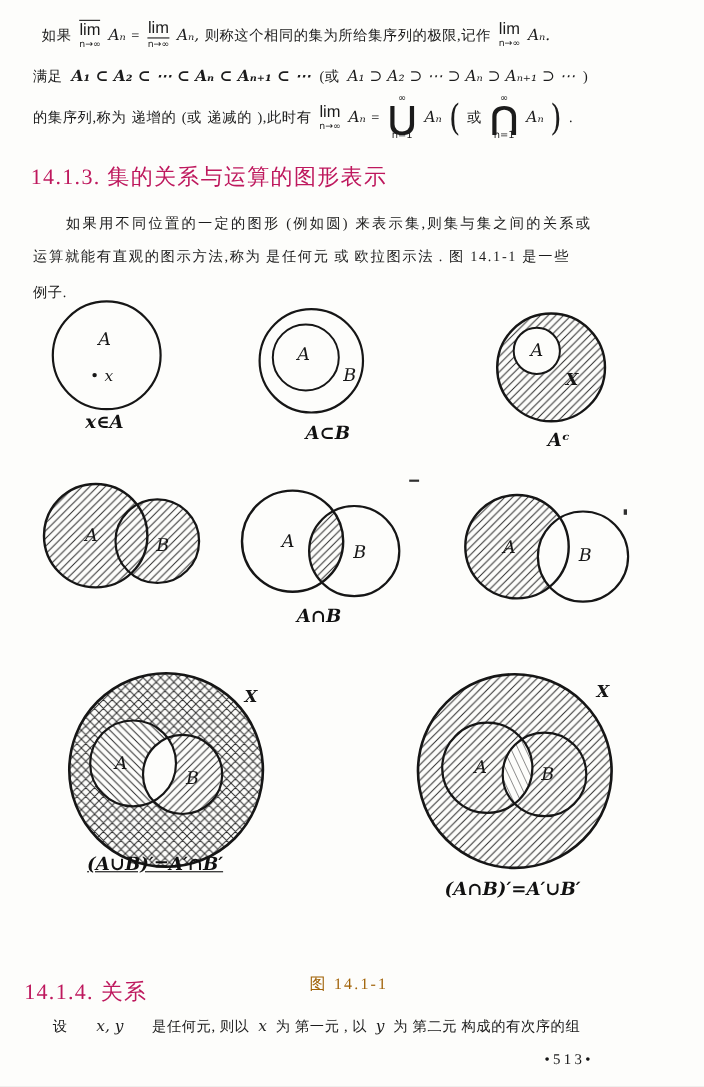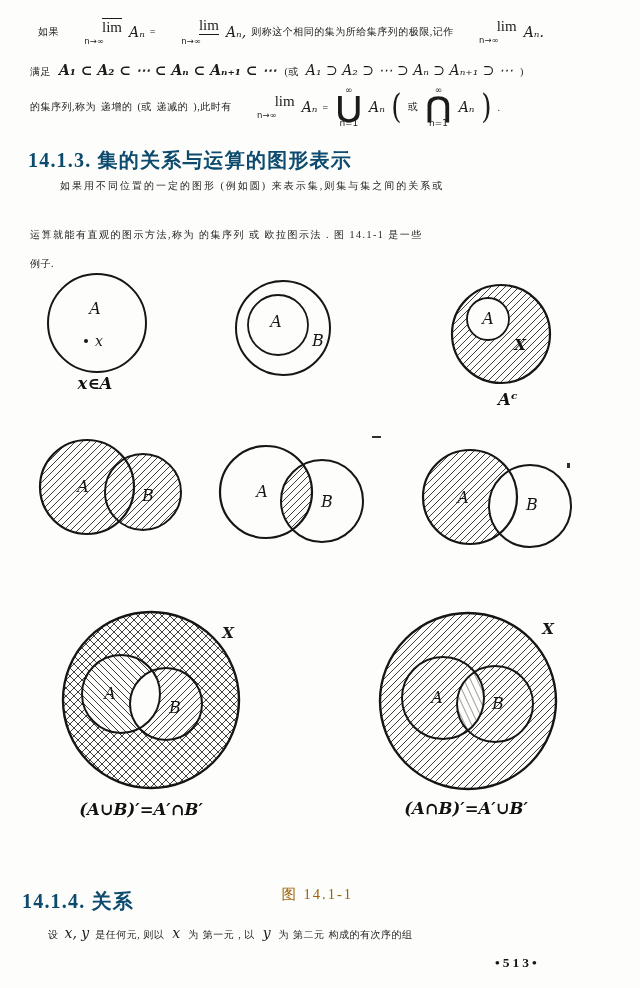--- a/index.html
+++ b/index.html
@@ -3,37 +3,37 @@
 <meta charset="utf-8">
 <style>
   html,body { margin:0; padding:0; background:#d9d9d9; }
   .page {
     position:relative; width:640px; height:988px; margin:0 auto;
     background:#fdfdfb; overflow:hidden;
     font-family:"Liberation Serif","DejaVu Serif",serif; color:#1b1b1b;
   }
   .line { position:absolute; white-space:nowrap; }
   .flexline { display:flex; align-items:center; column-gap:5px; }
-  .cn { font-size:10px; letter-spacing:0.5px; }
+  .cn { font-size:13px; letter-spacing:0.5px; }
   .cnb { font-weight:normal; }
   .mi { font-family:"DejaVu Serif",serif; font-style:italic; font-size:14px; }
   .limstack { display:inline-flex; flex-direction:column; align-items:center; line-height:1; margin:0 2px; }
-  .limword { font-family:Liberation Serif, serif; font-size:15px; font-style:normal;margin-left:36px; }
+  .limword { font-family:Liberation Sans, sans-serif; font-size:15px; font-style:normal; }
   .ol { border-top:1.6px solid #1b1b1b; padding-top:1px; }
   .ul { border-bottom:1.6px solid #1b1b1b; padding-bottom:1px; }
   .limunder { font-size:8.5px; margin-top:2px; font-family:"DejaVu Sans","Liberation Sans",sans-serif; }
   .bigop { display:inline-flex; flex-direction:column; align-items:center; line-height:0.85; margin:0 3px; }
   .bigop-glyph { font-size:29px; font-weight:bold; font-family:"DejaVu Sans",sans-serif; }
   .bigop-sup,.bigop-sub { font-size:9px; font-family:"DejaVu Sans",sans-serif; line-height:1; }
   .bigparen { font-size:33px; font-weight:400; font-family:"DejaVu Serif",serif; line-height:0.8; transform:scaleX(0.8); }
-  .h-num { position:absolute; white-space:nowrap; font-weight:bold; font-size:20px; letter-spacing:1.2px; color:#0c4a6e; }
+  .h-num { position:absolute; white-space:nowrap; font-weight:normal; font-size:20px; letter-spacing:1.2px; color:#be185d; }
   .vcap { position:absolute; text-align:center; font-family:"DejaVu Serif",serif; font-style:italic;
           font-weight:bold; font-size:16.5px; color:#111; white-space:nowrap; }
   .figcap { position:absolute; text-align:right; font-size:14.5px; letter-spacing:2px; color:#a16207; white-space:nowrap;margin-top:46px; }
-  .pagenum { position:absolute; font-size:13.5px; font-weight:bold; letter-spacing:3px; color:#151515; }
+  .pagenum { position:absolute; font-size:13.5px; font-weight:normal; letter-spacing:3px; color:#151515; }
   svg { position:absolute; overflow:visible; }
   svg text { font-family:"DejaVu Serif",serif; font-style:italic; font-size:16px; fill:#161616; text-anchor:middle; }
   svg text.xlab { font-weight:bold; font-size:15px; }
   .artifact { position:absolute; background:#2f2f2f; }
 </style>
 </head>
 <body>
 
 <div class="page">
 
@@ -112,44 +112,45 @@
       <span class="bigop-glyph">⋂</span>
       <span class="bigop-sub">n=1</span>
     </span>
     <span class="mi">Aₙ</span>
     <span class="bigparen">)</span>
     <span class="cn">.</span>
   </div>
 
   <div class="h-num" style="top:147px;left:28px;">14.1.3. 集的关系与运算的图形表示</div>
 
-  <div class="line cn" style="top:179px;left:60px;letter-spacing:2px;">如果用不同位置的一定的图形 (例如圆) 来表示集,则集与集之间的关系或</div>
+  <div class="line cn" style="top:194px;left:60px;letter-spacing:2px;">如果用不同位置的一定的图形 (例如圆) 来表示集,则集与集之间的关系或</div>
   <div class="line" style="top:224px;left:30px;">
     <span class="cn" style="letter-spacing:1.5px;">运算就能有直观的图示方法,称为</span>
-    <span class="cn cnb" style="letter-spacing:1.5px;">的集序列</span>
+    <span class="cn cnb" style="letter-spacing:1.5px;">是任何元</span>
     <span class="cn" style="letter-spacing:1.5px;">或</span>
     <span class="cn cnb" style="letter-spacing:1.5px;">欧拉图示法</span>
     <span class="cn" style="letter-spacing:1.5px;">. 图 14.1-1 是一些</span>
   </div>
   <div class="line cn" style="top:257px;left:30px;">例子.</div>
 
   <svg style="left:42px;top:272px;" width="112" height="108" viewBox="0 0 112 108">
     <circle cx="55" cy="51" r="49" fill="none" stroke="#161616" stroke-width="2"></circle>
     <text x="53" y="42">A</text>
     <circle cx="44" cy="69" r="2" fill="#161616"></circle>
     <text x="57" y="74" style="font-size:14px">x</text>
   </svg>
   <div class="vcap" style="left:25px;top:374px;width:140px;text-align:center;">x∈A</div>
 
   <svg style="left:228px;top:276px;" width="116" height="106" viewBox="0 0 116 106">
     <circle cx="55" cy="52" r="47" fill="none" stroke="#161616" stroke-width="2"></circle>
     <circle cx="50" cy="49" r="30" fill="none" stroke="#161616" stroke-width="1.8"></circle>
     <text x="48" y="51">A</text>
     <text x="90" y="70">B</text>
   </svg>
+  <div class="vcap" style="left:228px;top:384px;width:140px;">A⊂B</div>
 
   <svg style="left:448px;top:281px;" width="112" height="106" viewBox="0 0 112 106">
     <circle cx="53" cy="53" r="49" fill="url(#hatch1)" stroke="#161616" stroke-width="2.2"></circle>
     <circle cx="40" cy="38" r="21" fill="#fdfdfb" stroke="#161616" stroke-width="1.8"></circle>
     <text x="40" y="43">A</text>
     <text x="72" y="69" class="xlab">X</text>
   </svg>
   <div class="vcap" style="left:438px;top:390px;width:140px;">Aᶜ</div>
 
   <svg style="left:34px;top:434px;" width="155" height="110" viewBox="0 0 155 110">
@@ -166,20 +167,21 @@
         <clipPath id="clipA5">
           <circle cx="50" cy="50" r="46"></circle>
         </clipPath>
       </defs>
     <circle cx="106" cy="59" r="41" fill="url(#hatch1)" clip-path="url(#clipA5)"></circle>
     <circle cx="50" cy="50" r="46" fill="none" stroke="#161616" stroke-width="2.2"></circle>
     <circle cx="106" cy="59" r="41" fill="none" stroke="#161616" stroke-width="2"></circle>
     <text x="46" y="55">A</text>
     <text x="111" y="65">B</text>
   </svg>
+  <div class="vcap" style="left:220px;top:550px;width:140px;">A∩B</div>
 
   <svg style="left:418px;top:444px;" width="160" height="110" viewBox="0 0 160 110">
     <circle cx="52" cy="53" r="47" fill="url(#hatch1)"></circle>
     <circle cx="112" cy="62" r="41" fill="#fdfdfb"></circle>
     <circle cx="112" cy="62" r="41" fill="none" stroke="#161616" stroke-width="2"></circle>
     <circle cx="52" cy="53" r="47" fill="none" stroke="#161616" stroke-width="2.2"></circle>
     <text x="45" y="59">A</text>
     <text x="114" y="66">B</text>
   </svg>
 
@@ -192,21 +194,21 @@
     <circle cx="93" cy="92" r="88" fill="url(#hatchX)" stroke="#161616" stroke-width="2.4"></circle>
     <circle cx="63" cy="86" r="39" fill="url(#hatch2)"></circle>
     <circle cx="108" cy="96" r="36" fill="url(#hatch1)"></circle>
     <circle cx="108" cy="96" r="36" fill="#fdfdfb" clip-path="url(#clipA7)"></circle>
     <circle cx="63" cy="86" r="39" fill="none" stroke="#161616" stroke-width="2"></circle>
     <circle cx="108" cy="96" r="36" fill="none" stroke="#161616" stroke-width="2"></circle>
     <text x="52" y="91">A</text>
     <text x="117" y="105">B</text>
     <text x="170" y="30" class="xlab">X</text>
   </svg>
-  <div class="vcap" style="left:51px;top:800px;width:180px;">(A∪B)′=A′∩B′</div>
+  <div class="vcap" style="left:51px;top:776px;width:180px;text-decoration:underline;">(A∪B)′=A′∩B′</div>
 
   <svg style="left:378px;top:608px;" width="190" height="186" viewBox="0 0 190 186">
     <defs>
         <clipPath id="clipA8">
           <circle cx="65" cy="90" r="41"></circle>
         </clipPath>
       </defs>
     <circle cx="90" cy="93" r="88" fill="url(#hatch1)" stroke="#161616" stroke-width="2.4"></circle>
     <circle cx="117" cy="96" r="38" fill="url(#hatchS)" clip-path="url(#clipA8)"></circle>
     <circle cx="65" cy="90" r="41" fill="none" stroke="#161616" stroke-width="2"></circle>
@@ -216,21 +218,21 @@
     <text x="170" y="26" class="xlab">X</text>
   </svg>
   <div class="vcap" style="left:376px;top:799px;width:180px;">(A∩B)′=A′∪B′</div>
 
   <div class="figcap" style="left:233px;top:839px;width:120px;">图  14.1-1</div>
 
   <div class="h-num" style="top:888px;left:22px;">14.1.4. 关系</div>
 
   <div class="line" style="top:924px;left:48px;">
     <span class="cn">设</span>
-    <span class="mi" style="margin:0 2px;">x, y</span>
+    <span class="mi" style="margin:0 22px;">x, y</span>
     <span class="cn">是任何元, 则以</span>
     <span class="mi" style="margin:0 4px;">x</span>
     <span class="cn">为</span>
     <span class="cn cnb">第一元</span>
     <span class="cn">, 以</span>
     <span class="mi" style="margin:0 4px;">y</span>
     <span class="cn">为</span>
     <span class="cn cnb">第二元</span>
     <span class="cn">构成的有次序的组</span>
   </div>

